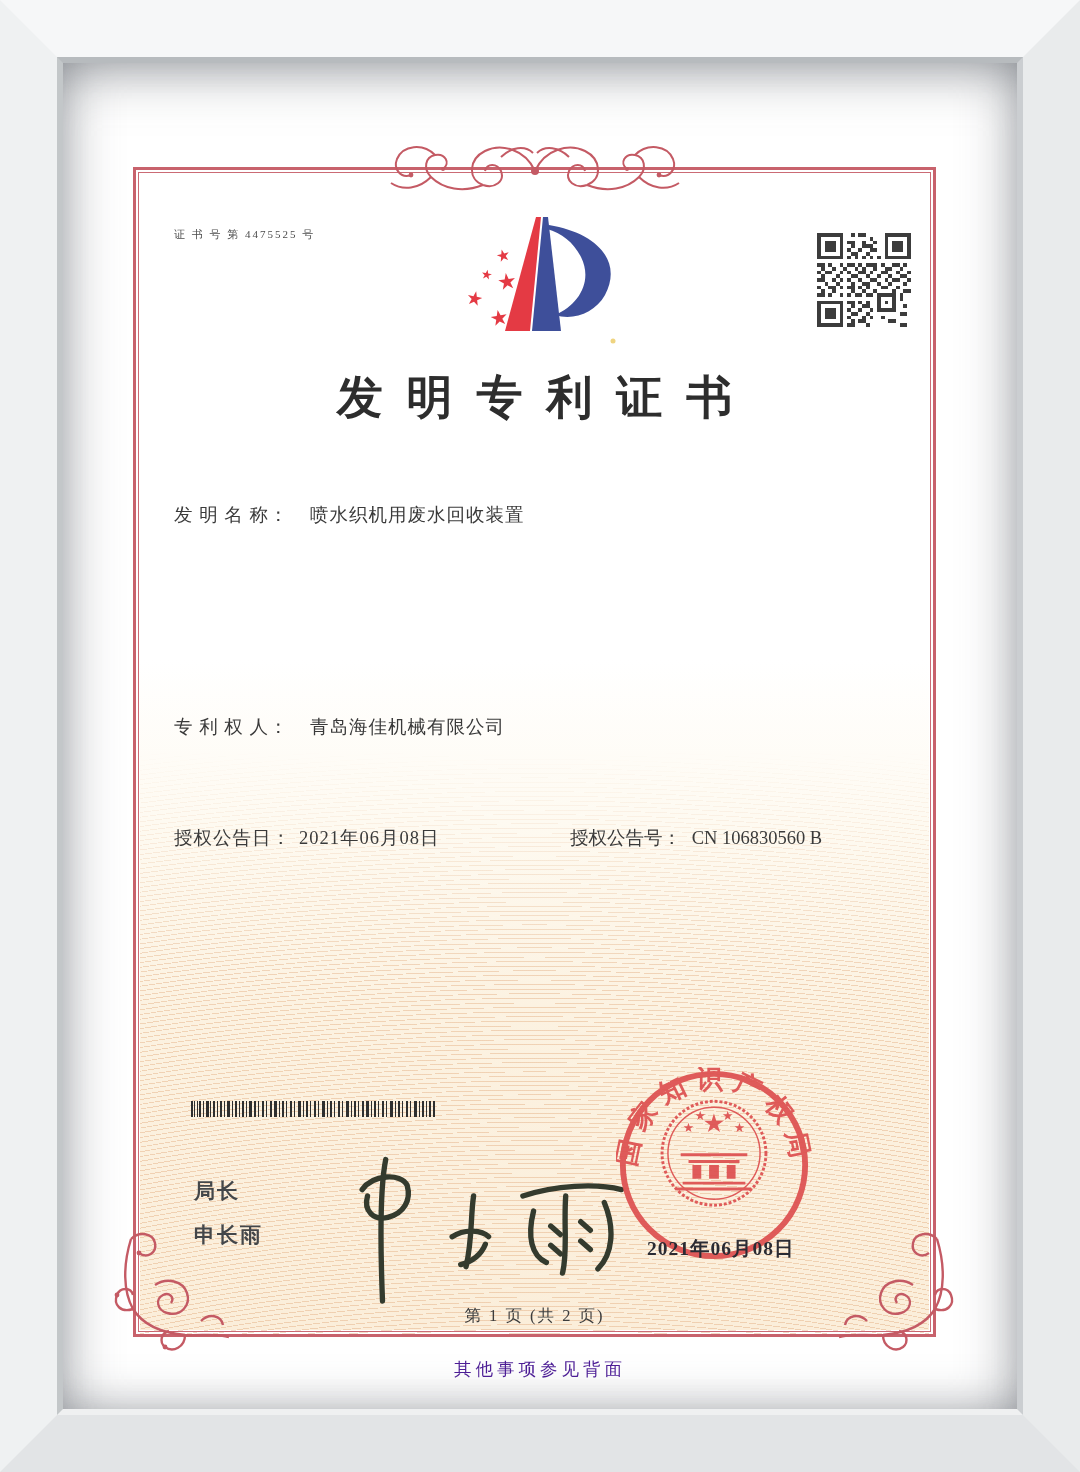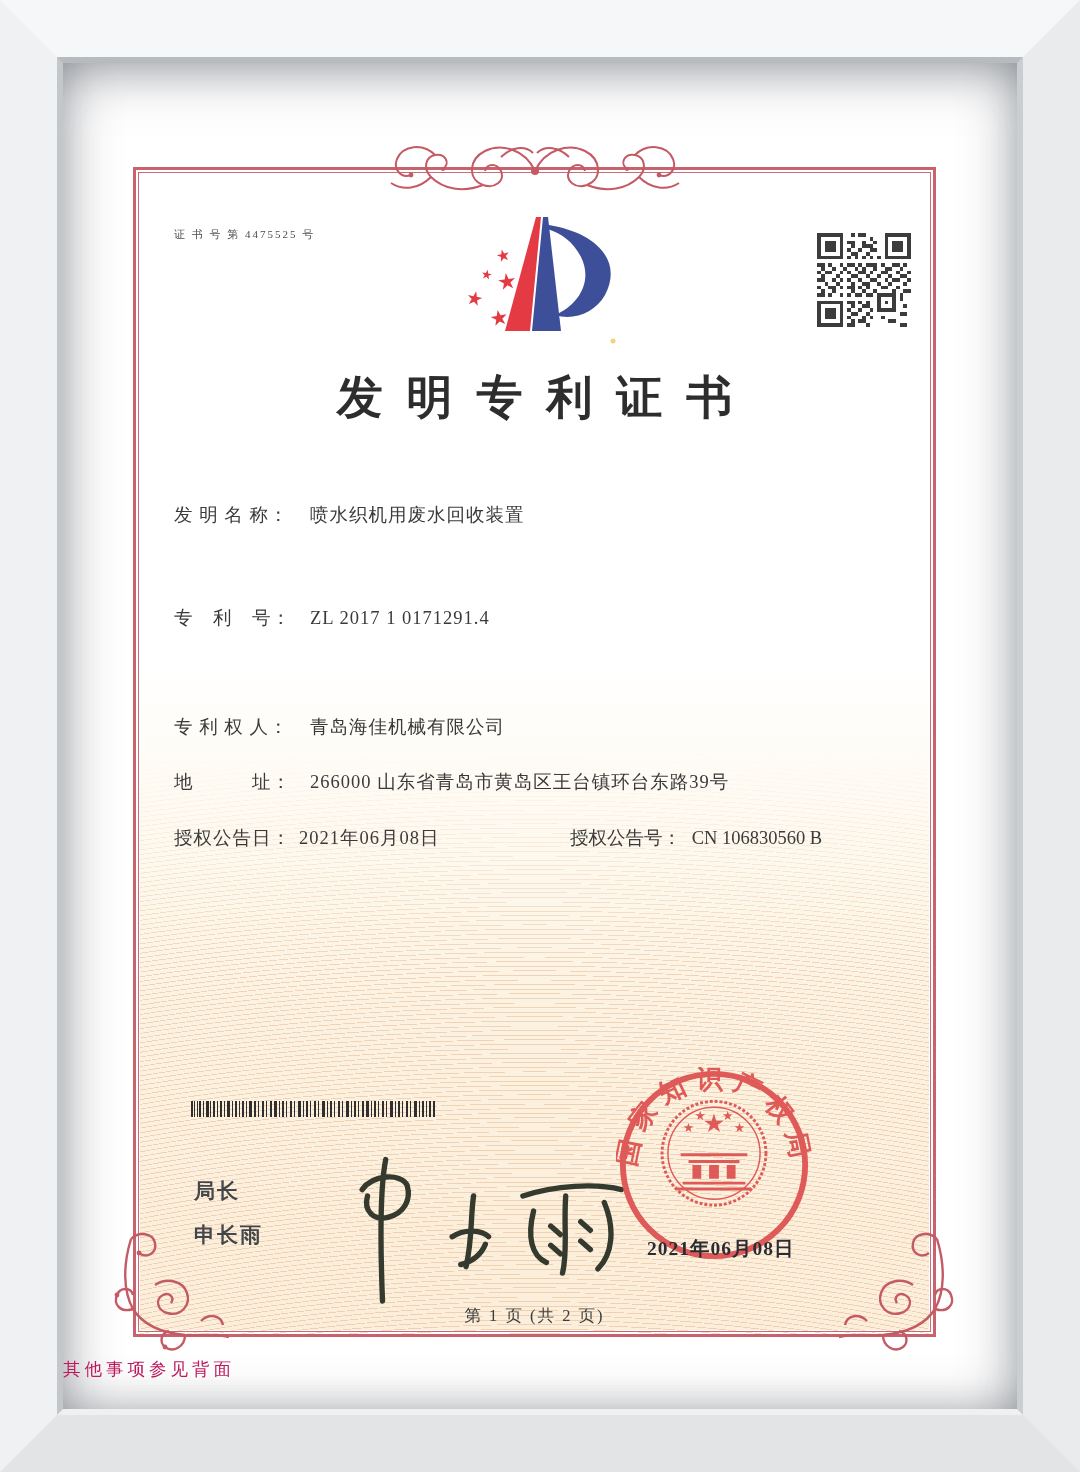--- a/index.html
+++ b/index.html
@@ -75,22 +75,22 @@
   .barcode{left:128px;top:1038px;width:244px;height:16px;color:#2f2f2f;}
   .director{left:131px;top:1114px;font-family:"Liberation Sans","DejaVu Sans",sans-serif;
     font-weight:600;color:#44474a;font-size:21px;letter-spacing:2px;}
   .director .name{display:block;margin-top:16px;}
   .signature{left:282px;top:1068px;width:300px;height:190px;color:#343b2e;}
   .seal{left:553px;top:1004px;width:196px;height:196px;opacity:.92;}
   .seal-date{left:584px;top:1172px;font-size:19.5px;font-weight:bold;color:#2b2b33;
     letter-spacing:1px;white-space:nowrap;}
   .page-info{left:70px;top:1242px;width:803px;text-align:center;font-size:16.5px;
     color:#3c3c3c;letter-spacing:2px;}
-  .back-note{left:0;top:1294px;width:954px;font-size:17.5px;
-    color:#be185d;letter-spacing:4px;}
+  .back-note{left:0;top:1294px;width:954px;text-align:center;font-size:17.5px;
+    color:#4c1d95;letter-spacing:4px;}
 </style>
 </head>
 <body>
 
 <div class="frame"></div>
 <div class="frame-lip"></div>
 
 <div class="paper">
 
   <div class="red-border">
@@ -183,28 +183,22 @@
         <rect x="18" y="18" width="1" height="1"></rect>
       <path d="M22,17h1v1h-1zM23,19h1v1h-1zM22,21h2v1h-2zM17,22h1v1h-1zM19,23h2v1h-2z"></path>
     </g>
   </svg>
 
   <div class="doc-title">发明专利证书</div>
 
   <div class="field-row" style="top:439px">
     <span class="f-label">发 明 名 称：</span><span class="f-value">喷水织机用废水回收装置</span>
   </div>
-  <div class="field-row" style="top:542px">
-    <span class="f-label">专　利　号：</span><span class="f-value">ZL 2017 1 0171291.4</span>
-  </div>
   <div class="field-row" style="top:651px">
     <span class="f-label">专 利 权 人：</span><span class="f-value">青岛海佳机械有限公司</span>
-  </div>
-  <div class="field-row" style="top:706px">
-    <span class="f-label">地　　　址：</span><span class="f-value">266000 山东省青岛市黄岛区王台镇环台东路39号</span>
   </div>
   <div class="field-row" style="top:762px">
     <span class="f-label" style="min-width:0">授权公告日：</span><span class="f-value">2021年06月08日</span>
     <span class="grant-no-group">
       <span>授权公告号：</span>
       <span style="margin-left:6px">CN 106830560 B</span>
     </span>
   </div>
 
   <div class="legal">

